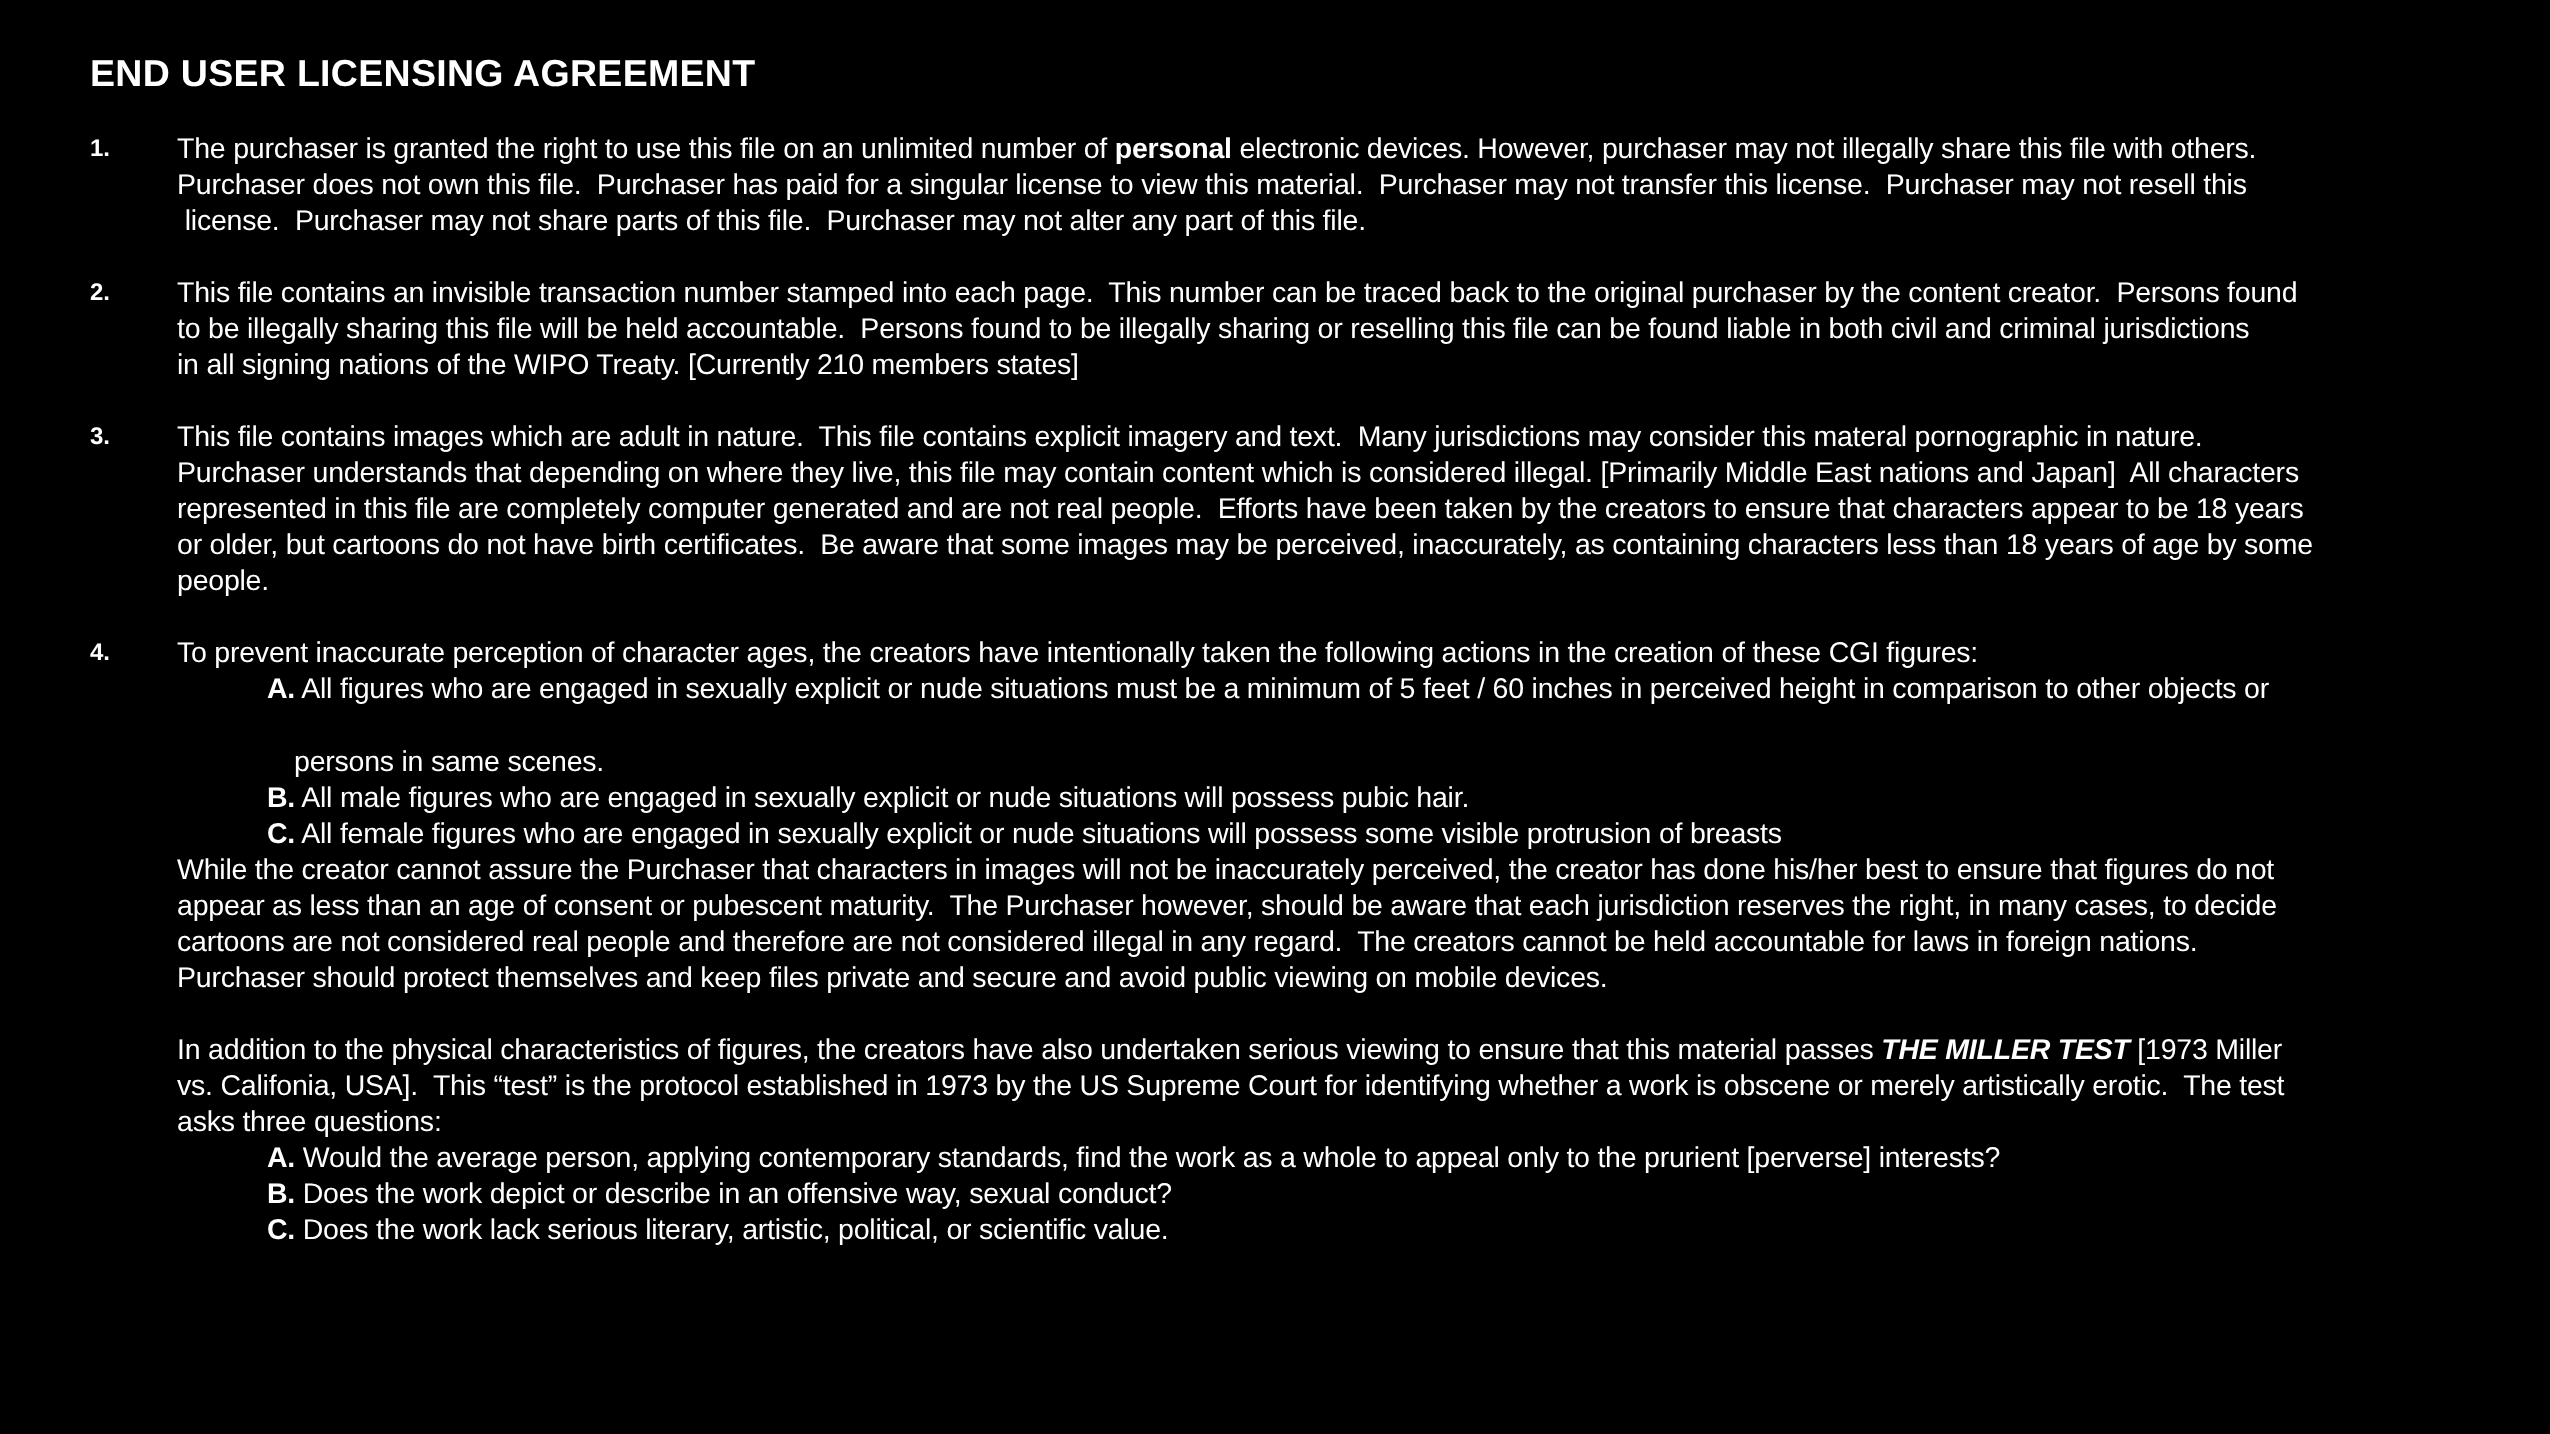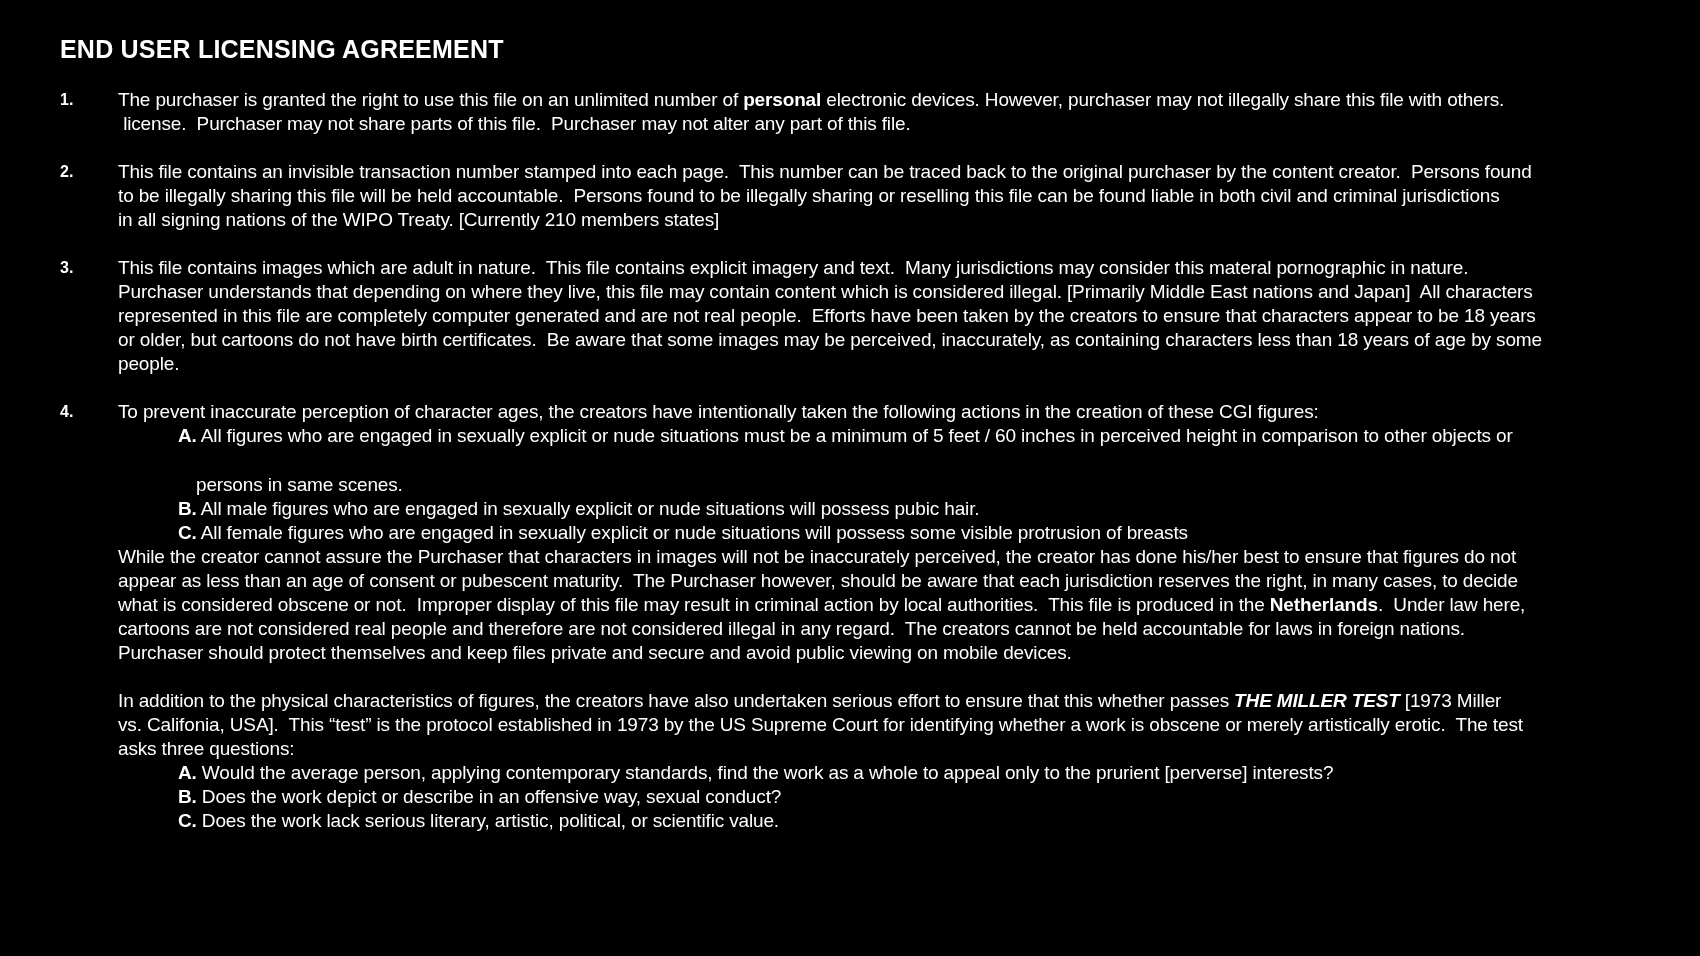--- a/index.html
+++ b/index.html
@@ -53,20 +53,21 @@
 </head>
 <body>
 
 <div class="doc">
   <h1 class="title">END USER LICENSING AGREEMENT</h1>
   <div id="sections">
       <div class="section">
         <div class="num">1.</div>
         <div class="lines">
           <div class="line"><span>The purchaser is granted the right to use this file on an unlimited number of </span><span class="b">personal</span><span> electronic devices. However, purchaser may not illegally share this file with others.</span></div>
+          <div class="line"><span>Purchaser does not own this file.  Purchaser has paid for a singular license to view this material.  Purchaser may not transfer this license.  Purchaser may not resell this</span></div>
           <div class="line"><span> license.  Purchaser may not share parts of this file.  Purchaser may not alter any part of this file.</span></div>
         </div>
       </div>
       <div class="section">
         <div class="num">2.</div>
         <div class="lines">
           <div class="line"><span>This file contains an invisible transaction number stamped into each page.  This number can be traced back to the original purchaser by the content creator.  Persons found</span></div>
           <div class="line"><span>to be illegally sharing this file will be held accountable.  Persons found to be illegally sharing or reselling this file can be found liable in both civil and criminal jurisdictions</span></div>
           <div class="line"><span>in all signing nations of the WIPO Treaty. [Currently 210 members states]</span></div>
         </div>
@@ -84,24 +85,23 @@
       <div class="section">
         <div class="num">4.</div>
         <div class="lines">
           <div class="line"><span>To prevent inaccurate perception of character ages, the creators have intentionally taken the following actions in the creation of these CGI figures:</span></div>
           <div class="line ind1"><span class="b">A.</span><span> </span><span class="i">All figures who are engaged in sexually explicit or nude situations must be a minimum of 5 feet / 60 inches in perceived height in comparison to other objects or</span></div>
           <div class="line ind2"><span class="i">persons in same scenes.</span></div>
           <div class="line ind1"><span class="b">B.</span><span> </span><span class="i">All male figures who are engaged in sexually explicit or nude situations will possess pubic hair.</span></div>
           <div class="line ind1"><span class="b">C.</span><span> </span><span class="i">All female figures who are engaged in sexually explicit or nude situations will possess some visible protrusion of breasts</span></div>
           <div class="line"><span>While the creator cannot assure the Purchaser that characters in images will not be inaccurately perceived, the creator has done his/her best to ensure that figures do not</span></div>
           <div class="line"><span>appear as less than an age of consent or pubescent maturity.  The Purchaser however, should be aware that each jurisdiction reserves the right, in many cases, to decide</span></div>
-          <div class="line"><span>what is considered obscene or not.  Improper display of this file may result in criminal action by local authorities.  This file is produced in the </span><span class="b">Netherlands</span><span>.  Under law here,</span></div>
           <div class="line"><span>cartoons are not considered real people and therefore are not considered illegal in any regard.  The creators cannot be held accountable for laws in foreign nations.</span></div>
           <div class="line"><span>Purchaser should protect themselves and keep files private and secure and avoid public viewing on mobile devices.</span></div>
-          <div class="line gap"><span>In addition to the physical characteristics of figures, the creators have also undertaken serious effort to ensure that this whether passes </span><span class="bi">THE MILLER TEST</span><span> [1973 Miller</span></div>
+          <div class="line gap"><span>In addition to the physical characteristics of figures, the creators have also undertaken serious viewing to ensure that this material passes </span><span class="bi">THE MILLER TEST</span><span> [1973 Miller</span></div>
           <div class="line"><span>vs. Califonia, USA].  This “test” is the protocol established in 1973 by the US Supreme Court for identifying whether a work is obscene or merely artistically erotic.  The test</span></div>
           <div class="line"><span>asks three questions:</span></div>
           <div class="line ind1"><span class="b">A.</span><span> </span><span class="i">Would the average person, applying contemporary standards, find the work as a whole to appeal only to the prurient [perverse] interests?</span></div>
           <div class="line ind1"><span class="b">B.</span><span> </span><span class="i">Does the work depict or describe in an offensive way, sexual conduct?</span></div>
           <div class="line ind1"><span class="b">C.</span><span> </span><span class="i">Does the work lack serious literary, artistic, political, or scientific value.</span></div>
         </div>
       </div>
     </div>
 </div>
 

